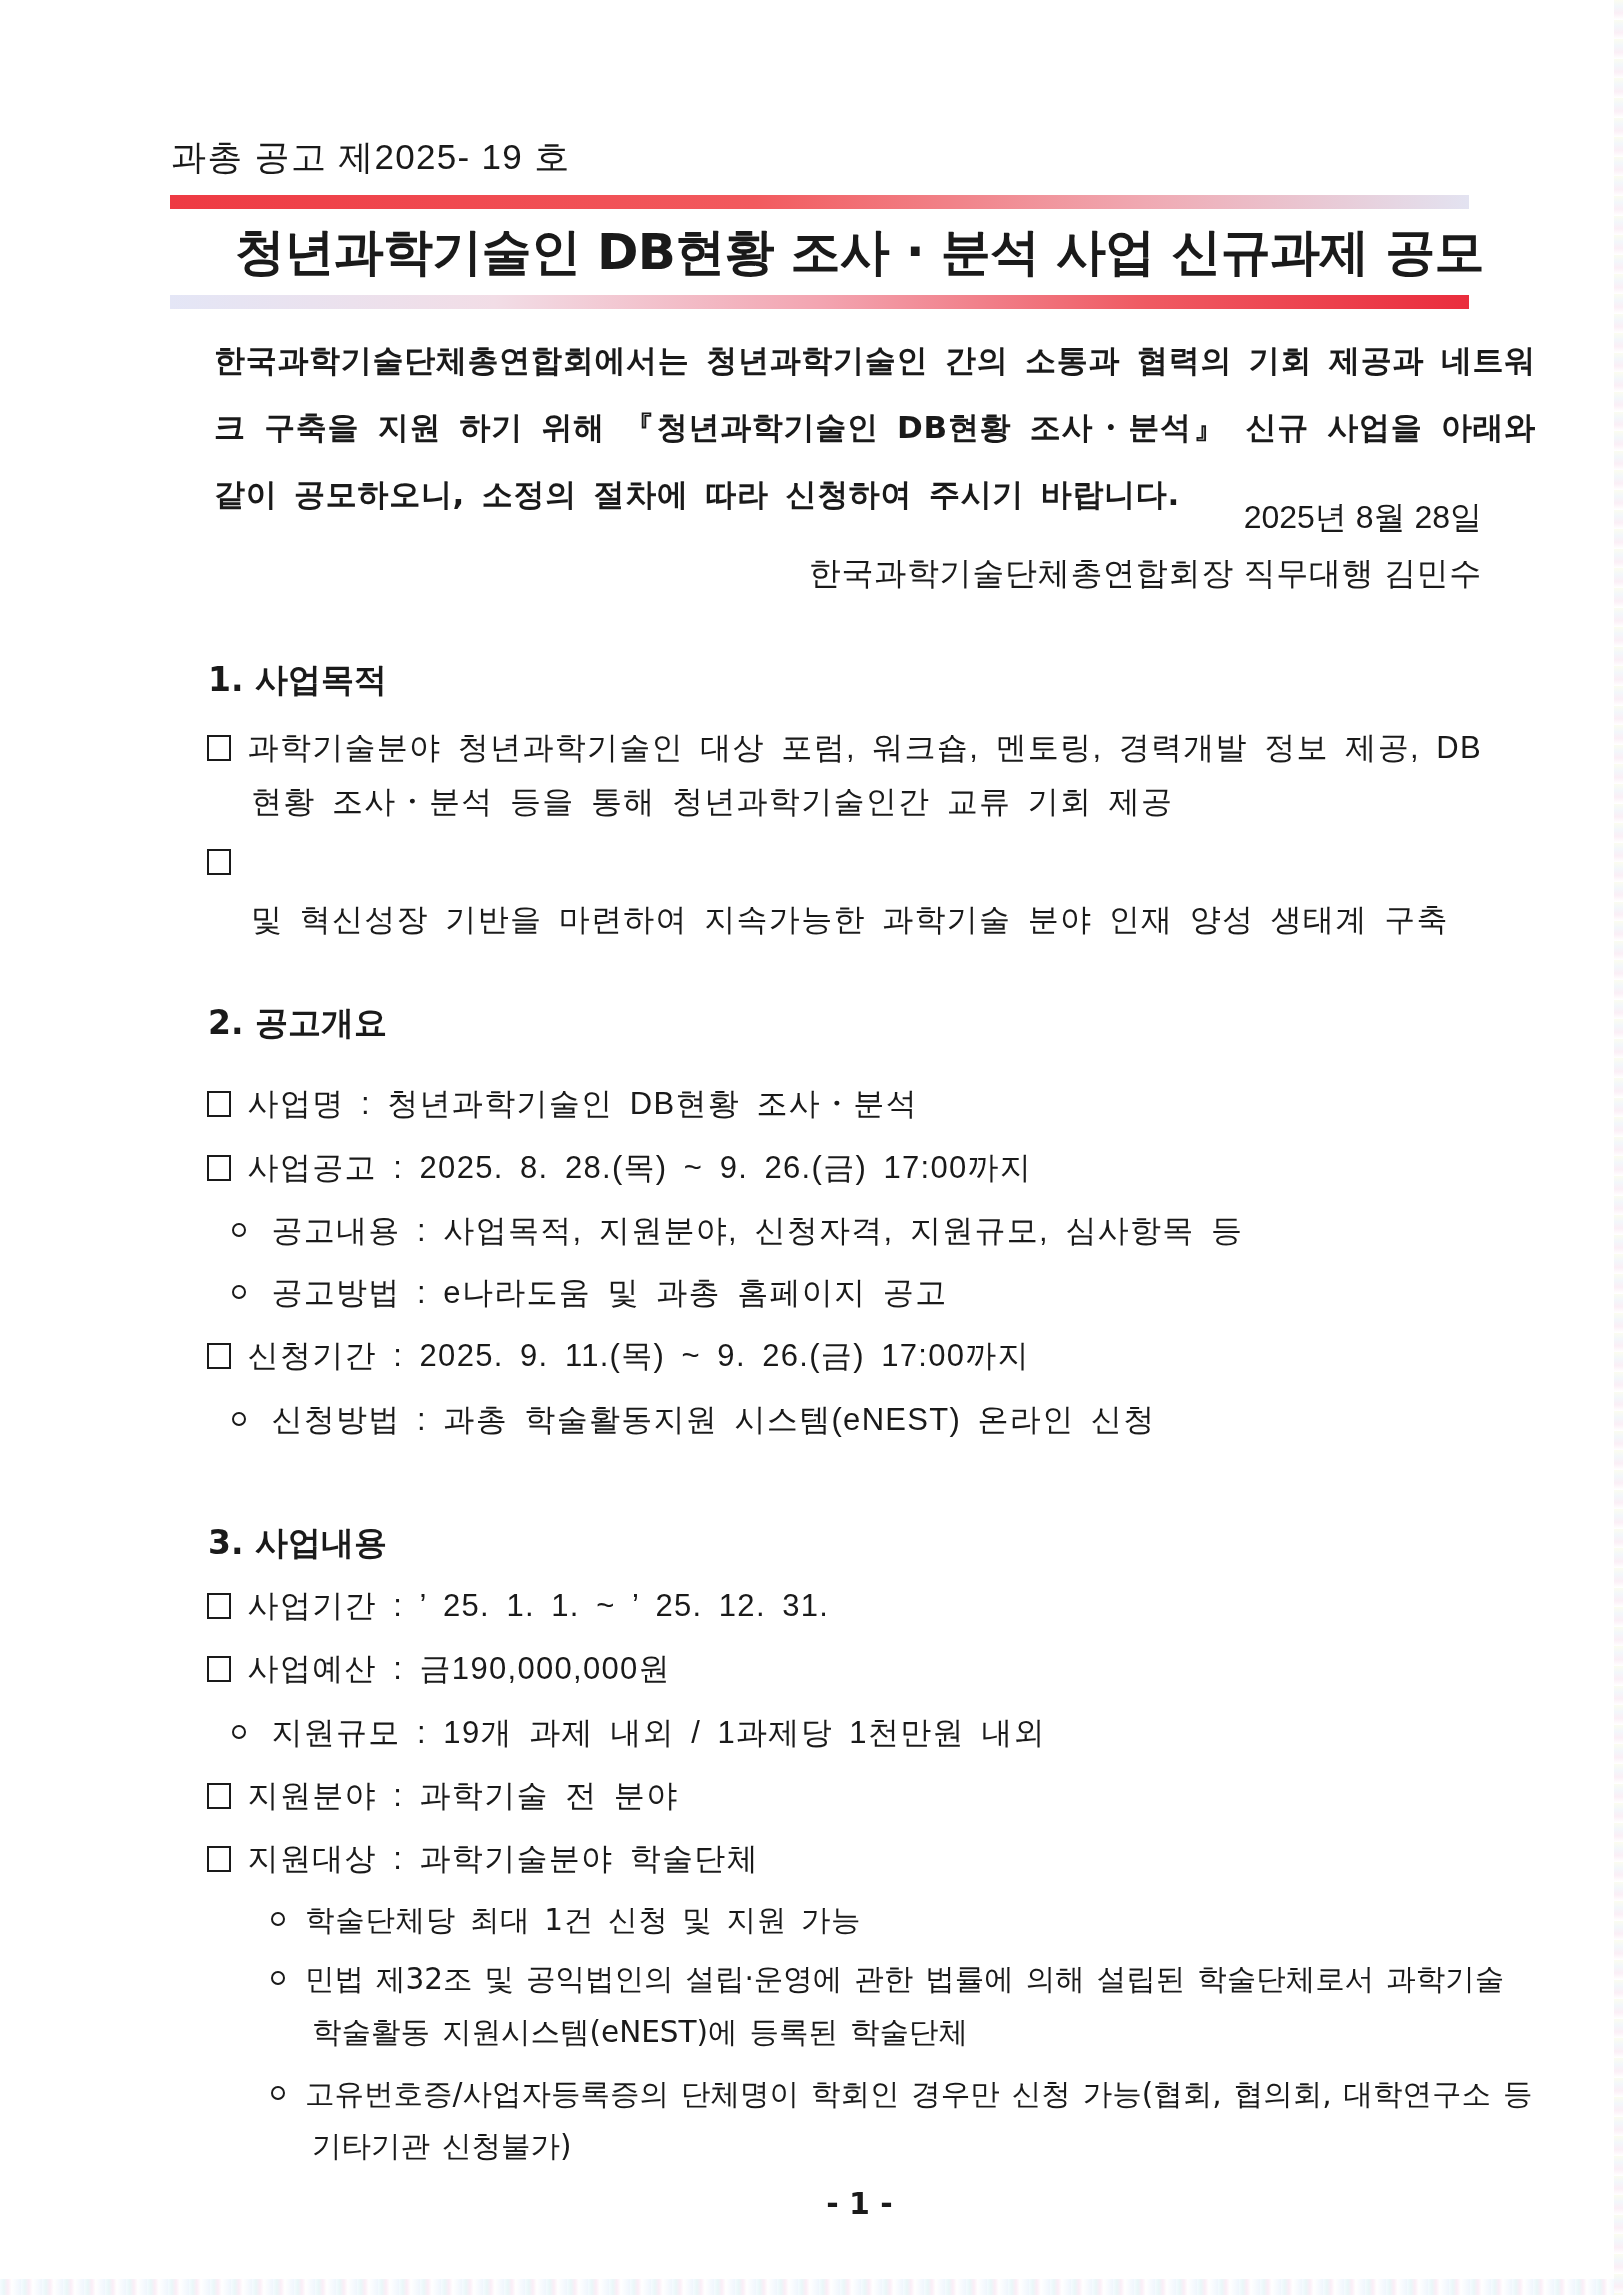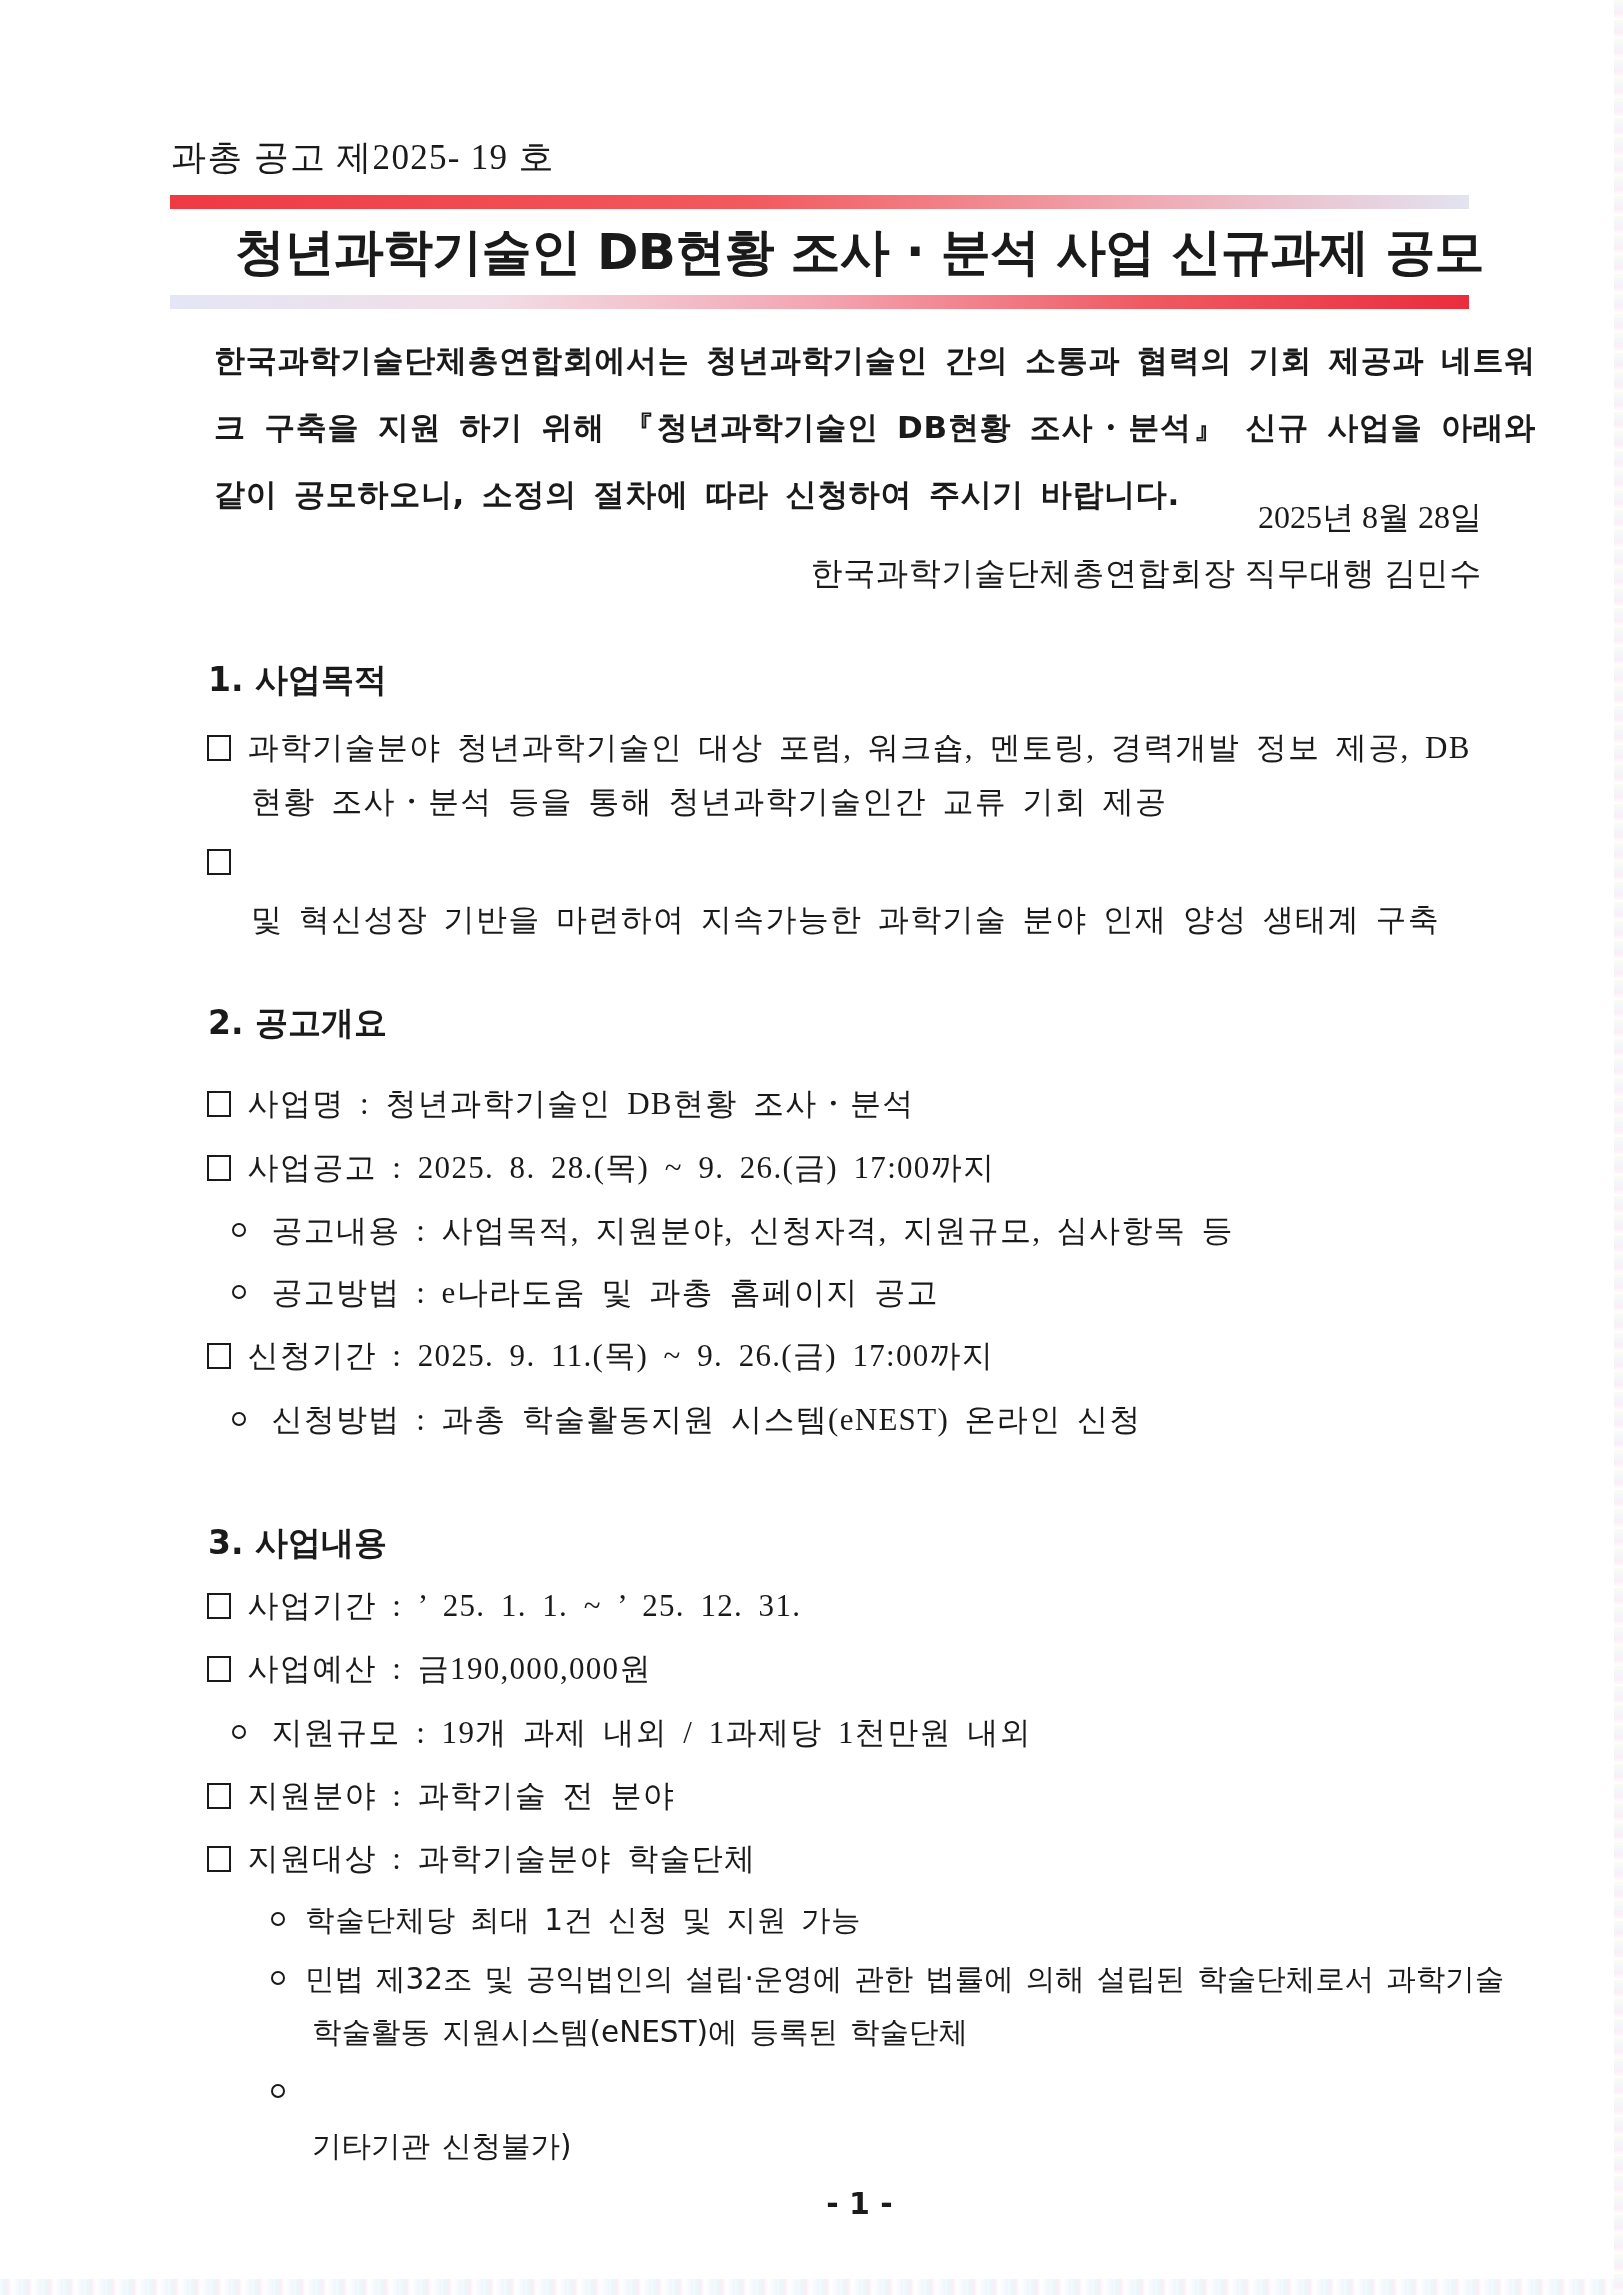--- a/index.html
+++ b/index.html
@@ -7,21 +7,21 @@
     padding: 0;
     background: #ffffff;
   }
   body {
     width: 1623px;
     height: 2295px;
     position: relative;
     overflow: hidden;
     color: #1a1a1a;
   }
-  .serif { font-family: Liberation Serif, serif; }
+  .serif { font-family: Liberation Sans, sans-serif; }
   .sans { font-family: "DejaVu Sans", "Liberation Sans", sans-serif; padding-left: 48px; }
 
   .abs { position: absolute; white-space: nowrap; }
 
   .doc-number {
     left: 171px; top: 134px;
     font-size: 35px;
     letter-spacing: 1.3px;
   }
 
@@ -185,18 +185,18 @@
 </div>
 
 <div class="abs sans line" style="left:191px; top:1901px; font-size:29.5px; letter-spacing:0.7px; word-spacing:3.9px;">
   <span class="ci" style="margin-right:19.6px;"></span><span>학술단체당 최대 1건 신청 및 지원 가능</span>
 </div>
 <div class="abs sans line" style="left:191px; top:1960px; font-size:29.5px; letter-spacing:0px; word-spacing:2.6px;">
   <span class="ci" style="margin-right:19.6px;"></span><span>민법 제32조 및 공익법인의 설립·운영에 관한 법률에 의해 설립된 학술단체로서 과학기술</span>
 </div>
 <div class="abs sans line" style="left:232px; top:2013px; font-size:29.5px; letter-spacing:0px; word-spacing:2.6px;">학술활동 지원시스템(eNEST)에 등록된 학술단체</div>
 <div class="abs sans line" style="left:191px; top:2075px; font-size:29.5px; letter-spacing:0px; word-spacing:2.6px;">
-  <span class="ci" style="margin-right:19.6px;"></span>
+  <span class="ci" style="margin-right:19.6px;"></span><span>고유번호증/사업자등록증의 단체명이 학회인 경우만 신청 가능(협회, 협의회, 대학연구소 등</span>
 </div>
 <div class="abs sans line" style="left:232px; top:2127px; font-size:29.5px; letter-spacing:0px; word-spacing:2.6px;">기타기관 신청불가)</div>
 
 <div class="abs sans page-num">- 1 -</div>
 
 
 </body></html>

